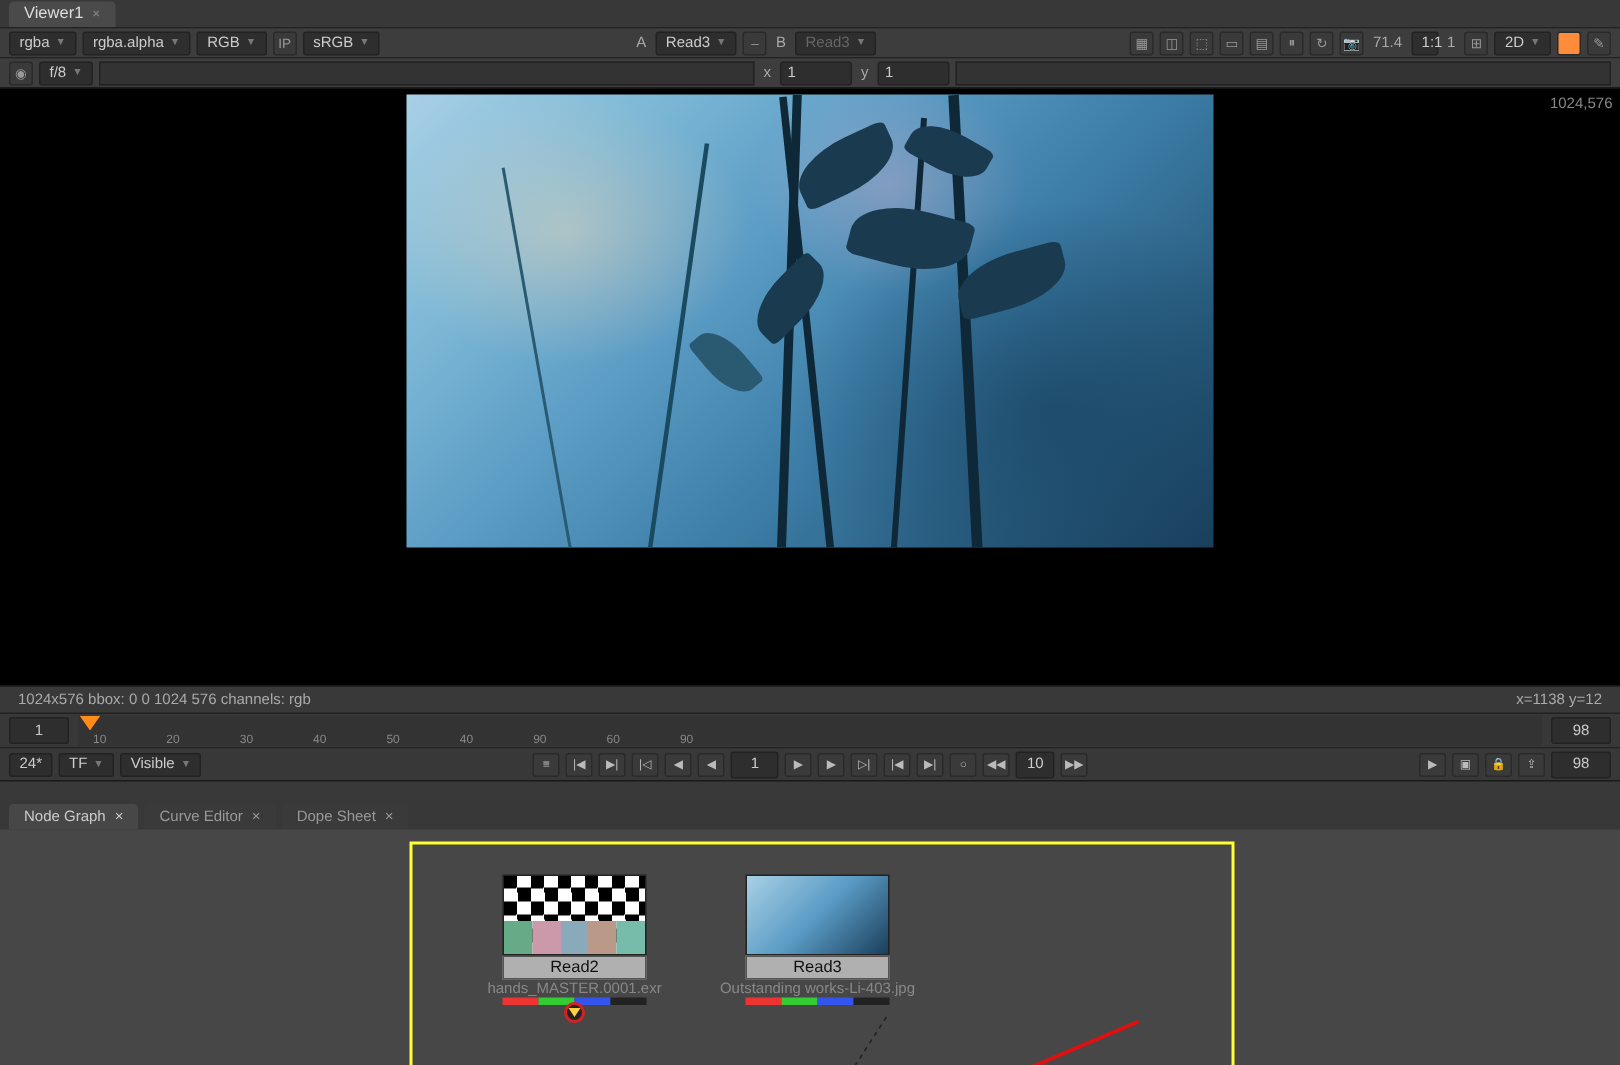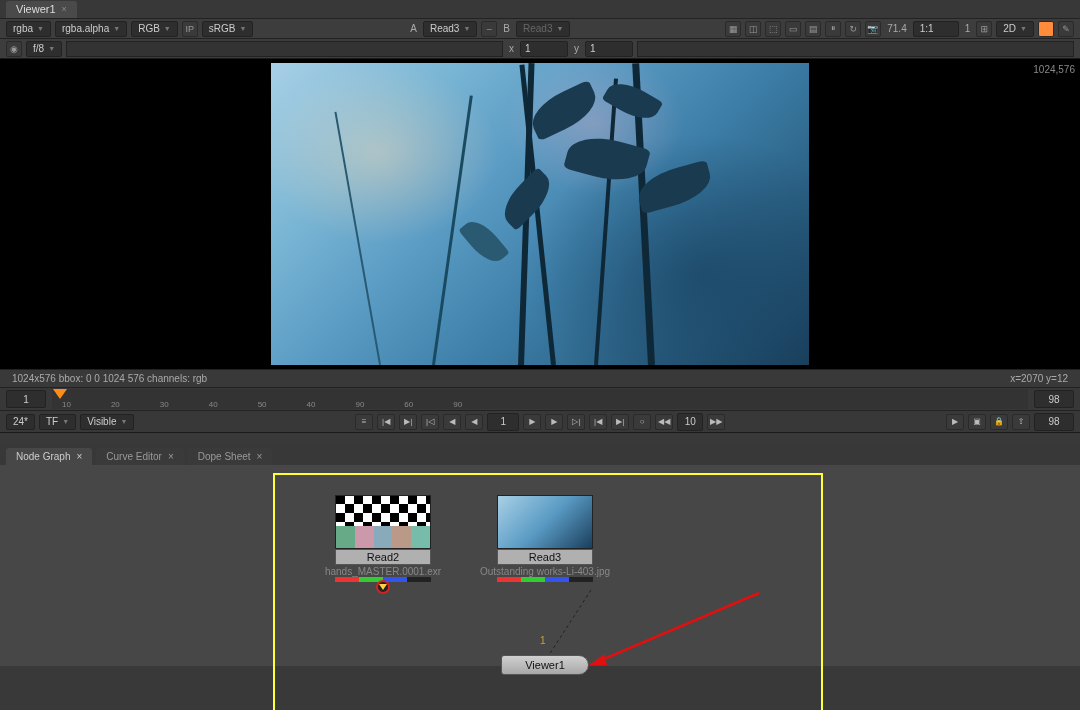--- a/index.html
+++ b/index.html
@@ -10,21 +10,21 @@
   .tab .x { color: #888; font-size: 9px; }
   .toolbar1 { height: 20px; background: #3d3d3d; border-bottom: 1px solid #222; padding: 0 6px; gap: 4px; }
   .dd { background: #2e2e2e; border: 1px solid #222; padding: 1px 6px; font-size: 10px; color: #ccc; display: flex; align-items: center; gap: 4px; border-radius: 2px; height: 16px; }
   .dd .tri { font-size: 7px; color: #777; }
   .btn16 { width: 16px; height: 16px; background: #3a3a3a; border: 1px solid #2a2a2a; display: flex; align-items: center; justify-content: center; font-size: 9px; color: #999; border-radius: 2px; }
   .spacer { flex: 1; }
   .toolbar2 { height: 20px; background: #3d3d3d; border-bottom: 1px solid #1a1a1a; padding: 0 6px; gap: 4px; }
   .numfield { background: #2e2e2e; border: 1px solid #222; width: 48px; height: 16px; font-size: 10px; color: #ccc; padding: 0 4px; display: flex; align-items: center; border-radius: 2px; }
   .lbl { font-size: 10px; color: #aaa; padding: 0 2px; }
   .ruler { flex: 1; height: 16px; background: #333; border: 1px solid #222; position: relative; }
-  .viewer { height: 310px; background: #000; position: relative; display: flex; justify-content: center; }
+  .viewer { height: 398px; background: #000; position: relative; display: flex; justify-content: center; }
   .canvas { width: 538px; height: 302px; margin-top: 4px; position: relative; background: linear-gradient(135deg, #a8d0e6 0%, #7db8d6 20%, #5a9bc4 40%, #3d7ea8 60%, #2a5f82 80%, #1a3f5c 100%); overflow: hidden; }
   .canvas::before { content:""; position:absolute; inset:0; background:
      radial-gradient(ellipse 200px 150px at 20% 30%, rgba(255,220,180,0.4), transparent 60%),
      radial-gradient(ellipse 150px 120px at 60% 20%, rgba(240,180,200,0.3), transparent 60%),
      radial-gradient(ellipse 250px 200px at 80% 70%, rgba(20,60,90,0.6), transparent 70%); }
   .stalk { position: absolute; background: #0f2838; transform-origin: bottom center; }
   .leaf { position: absolute; background: #1a3a4f; border-radius: 60% 10% 60% 10%; }
   .reslabel { position: absolute; top: 5px; right: 5px; font-size: 10px; color: #888; }
   .statusbar { height: 18px; background: #393939; padding: 0 12px; font-size: 10px; color: #aaa; justify-content: space-between; border-top: 1px solid #222; }
   .timeline { height: 24px; background: #383838; border-top: 1px solid #222; border-bottom: 1px solid #222; padding: 0 6px; gap: 6px; }
@@ -93,21 +93,21 @@
   <div class="spacer"></div>
   <div class="btn16">▦</div>
   <div class="btn16">◫</div>
   <div class="btn16">⬚</div>
   <div class="btn16">▭</div>
   <div class="btn16">▤</div>
   <div class="btn16">⏸</div>
   <div class="btn16">↻</div>
   <div class="btn16">📷</div>
   <span class="lbl">71.4</span>
-  <div class="dd" style="width:46px">
+  <div class="dd" style="width:18px">
       <span>1:1</span>
     </div>
   <span class="lbl">1</span>
   <div class="btn16">⊞</div>
   <div class="dd">
       <span>2D</span>
       <span class="tri">▼</span>
     </div>
   <div class="btn16" style="background:#ff8c3a"></div>
   <div class="btn16">✎</div>
@@ -146,21 +146,21 @@
     <div class="leaf" style="left:42%; top:40%; width:60px; height:30px; transform:rotate(-45deg);"></div>
     <div class="leaf" style="left:62%; top:8%; width:55px; height:28px; transform:rotate(30deg);"></div>
     <div class="leaf" style="left:68%; top:35%; width:75px; height:36px; transform:rotate(-15deg);"></div>
     <div class="leaf" style="left:35%; top:55%; width:50px; height:25px; transform:rotate(50deg); background:#2a5a72;"></div>
   </div>
   <div class="reslabel">1024,576</div>
 </div>
 
 <div class="row statusbar">
   <span>1024x576  bbox: 0 0 1024 576 channels: rgb</span>
-  <span>x=2070 y=12</span>
+  <span>x=1138 y=12</span>
 </div>
 
 <div class="row timeline">
   <div class="framebox">
       <span>1</span>
     </div>
   <div class="tl-track">
     <div class="marker"></div>
     <span class="tick">10</span>
     <span class="tick">20</span>

